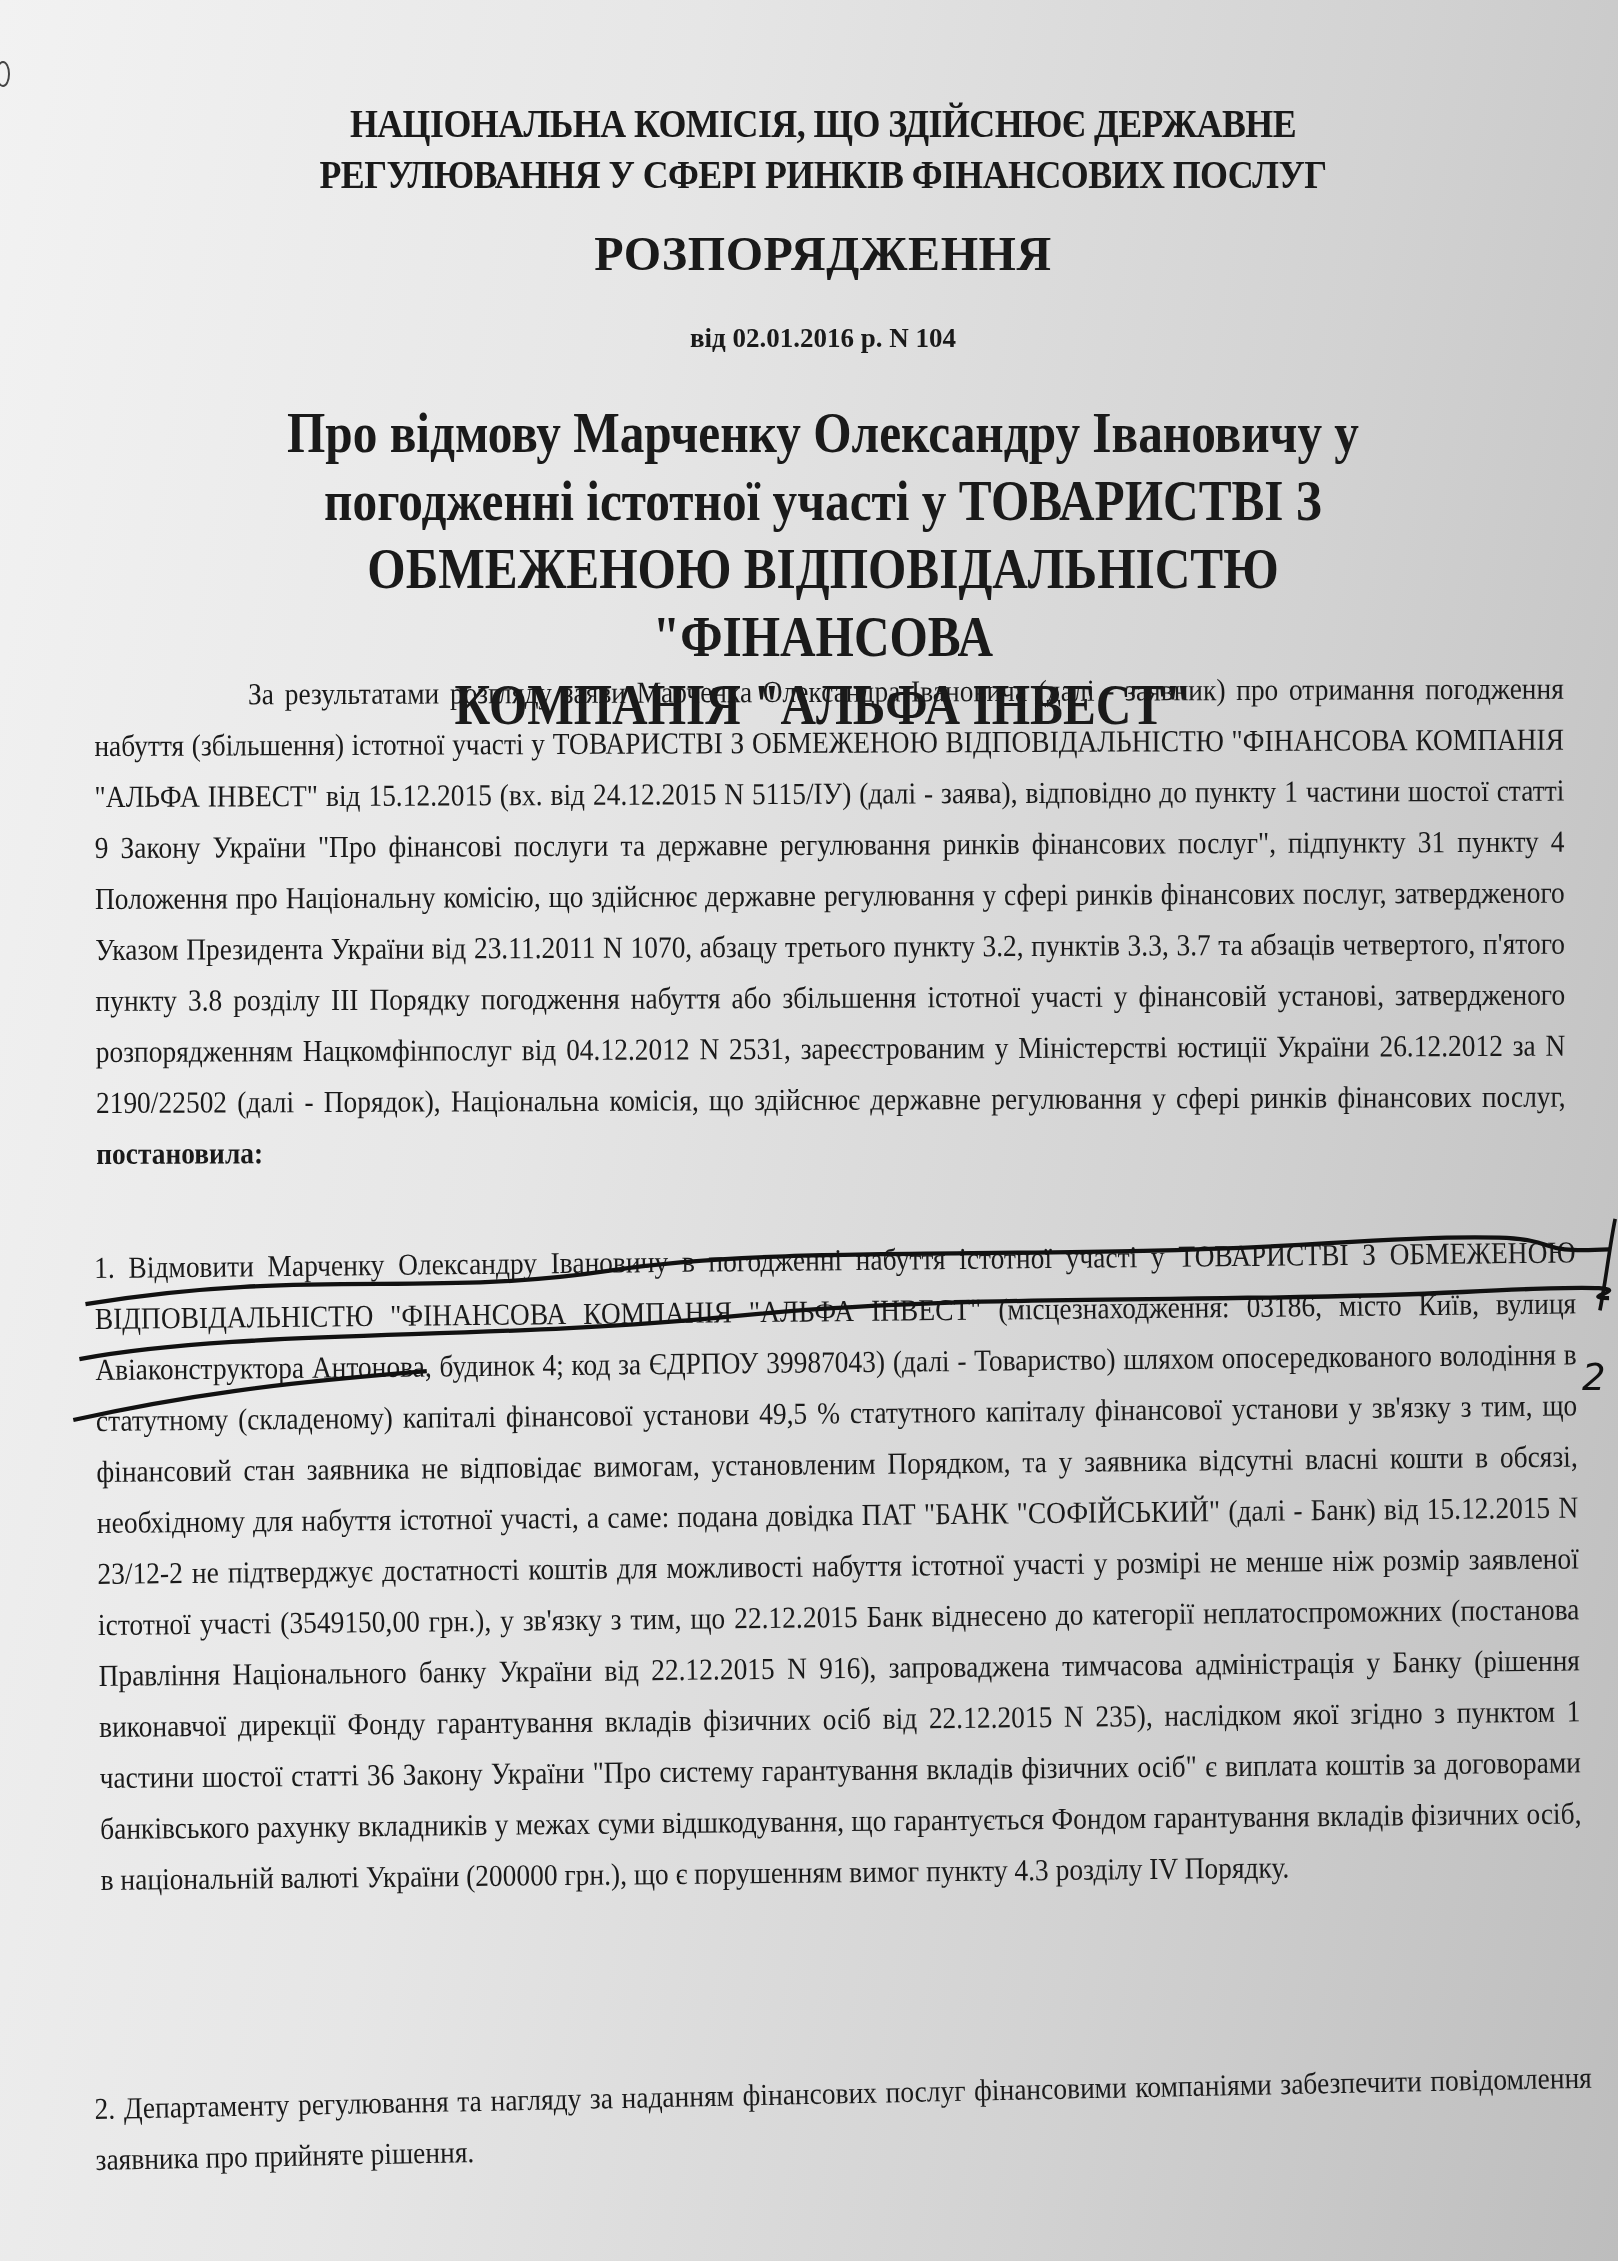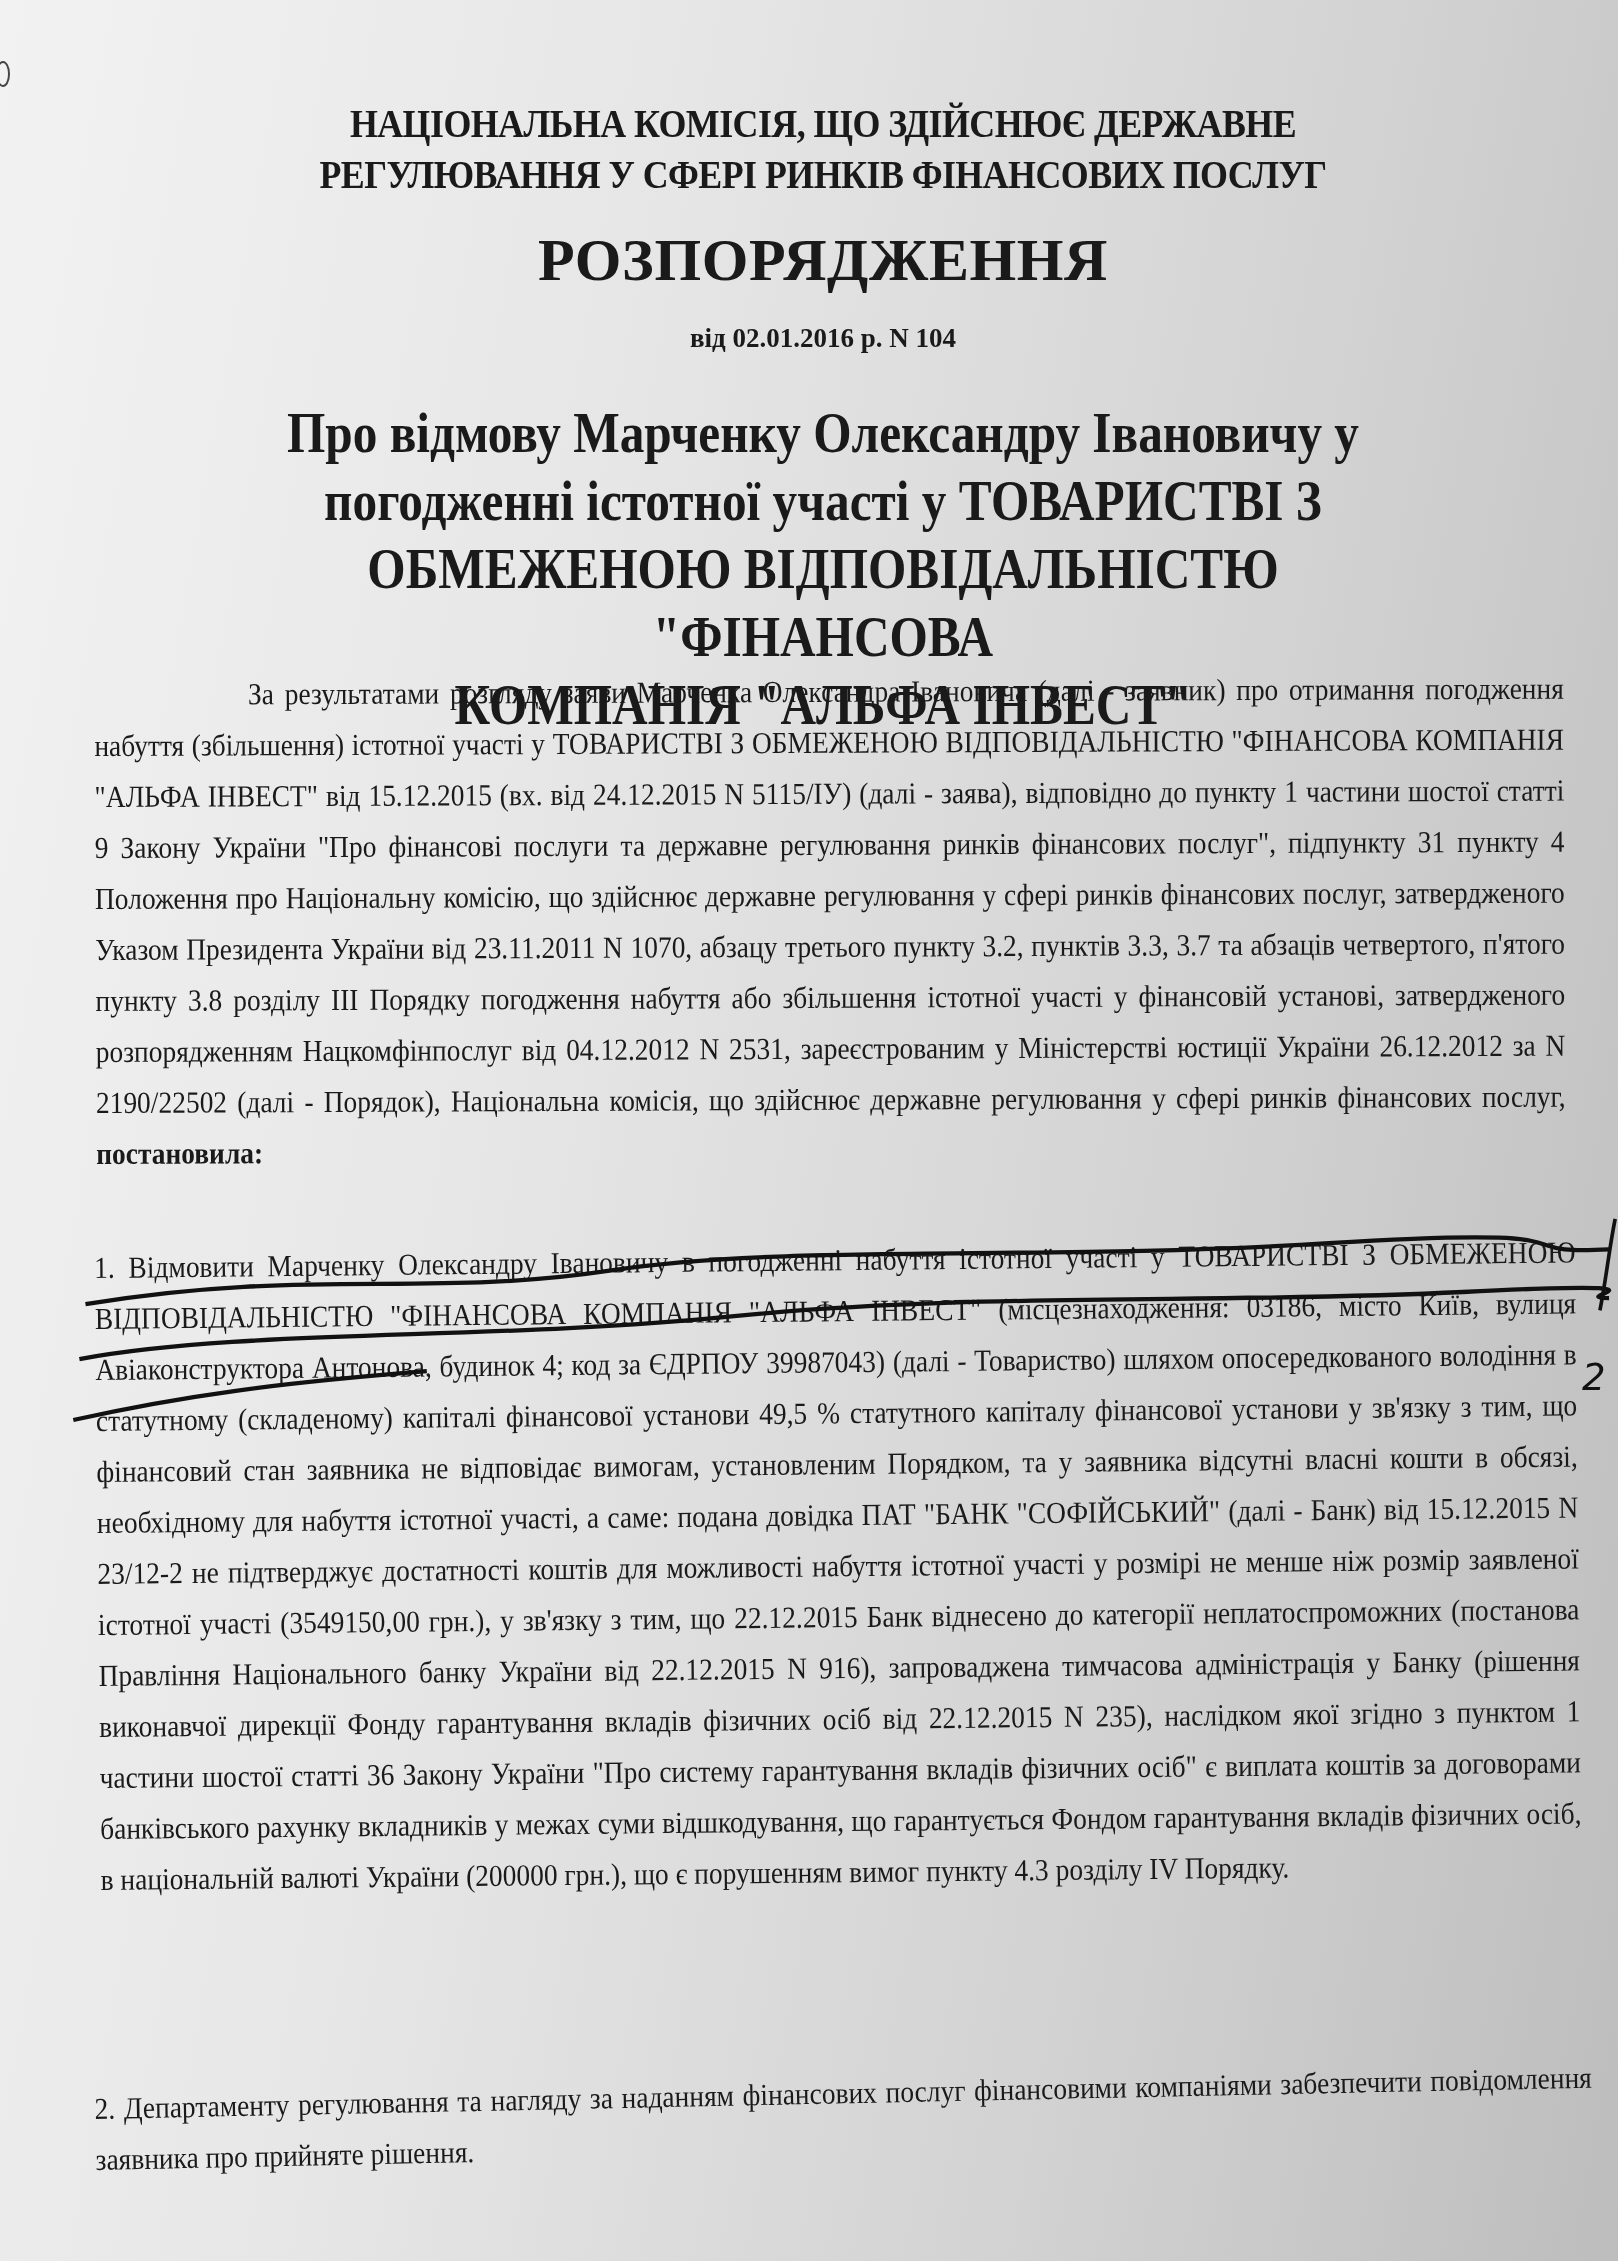--- a/index.html
+++ b/index.html
@@ -12,21 +12,21 @@
   }
   .page { position:absolute; left:0; top:0; width:1544px; height:2261px; }
   .hole { position:absolute; left:-3.7px; top:61px; width:9.8px; height:22px; border:2.4px solid #444; border-radius:50%; }
   .header {
     position:absolute; left:183px; top:98px; width:1280px; text-align:center;
     font-weight:bold; font-size:39px; line-height:51px; letter-spacing:-0.6px;
     transform: scaleX(0.92); transform-origin:center;
   }
   .doc-type {
     position:absolute; left:183px; top:226px; width:1280px; text-align:center;
-    font-weight:bold; font-size:60px; letter-spacing:0.6px;
+    font-weight:bold; font-size:48px; letter-spacing:0.6px;
   }
   .doc-date {
     position:absolute; left:183px; top:323px; width:1280px; text-align:center;
     font-weight:bold; font-size:27px;
   }
   .title {
     position:absolute; left:122px; top:399px; width:1402px; text-align:center;
     font-weight:bold; font-size:56px; line-height:68px;
     transform: scaleX(0.88); transform-origin:center;
   }

